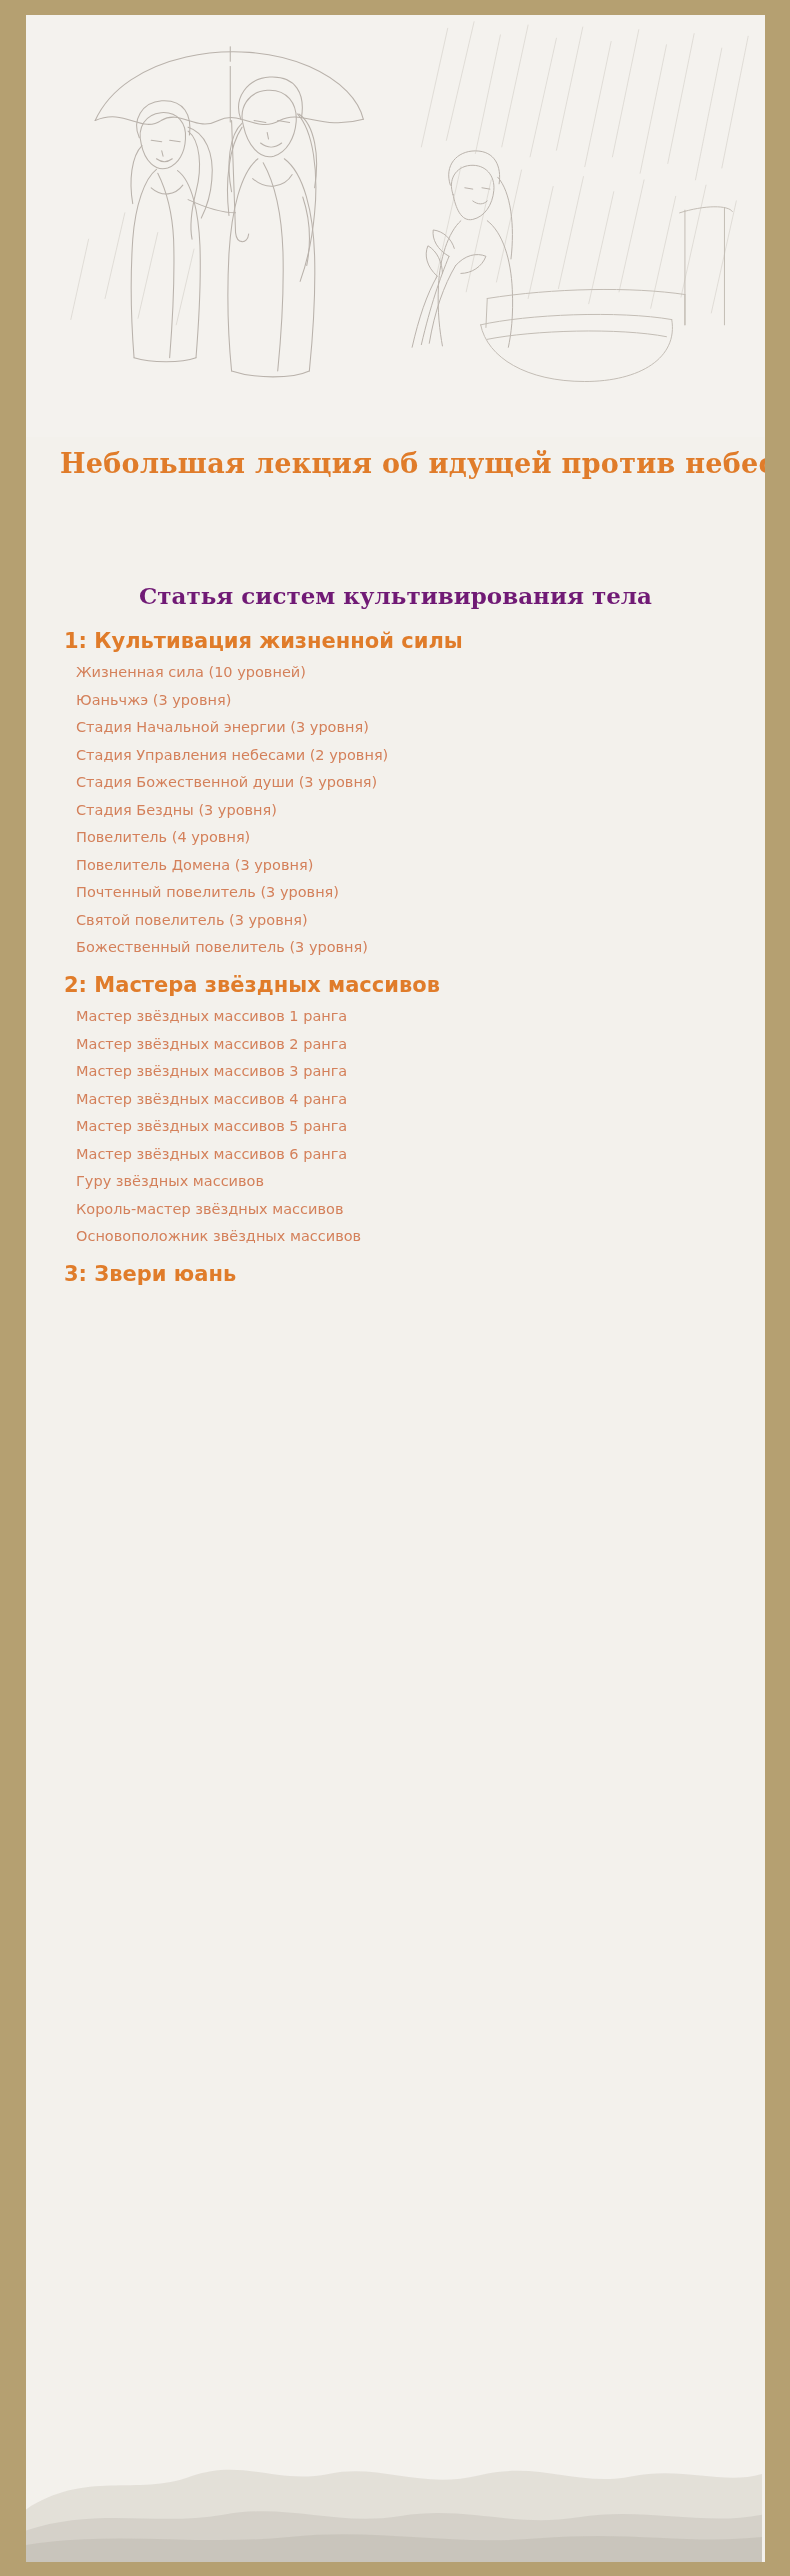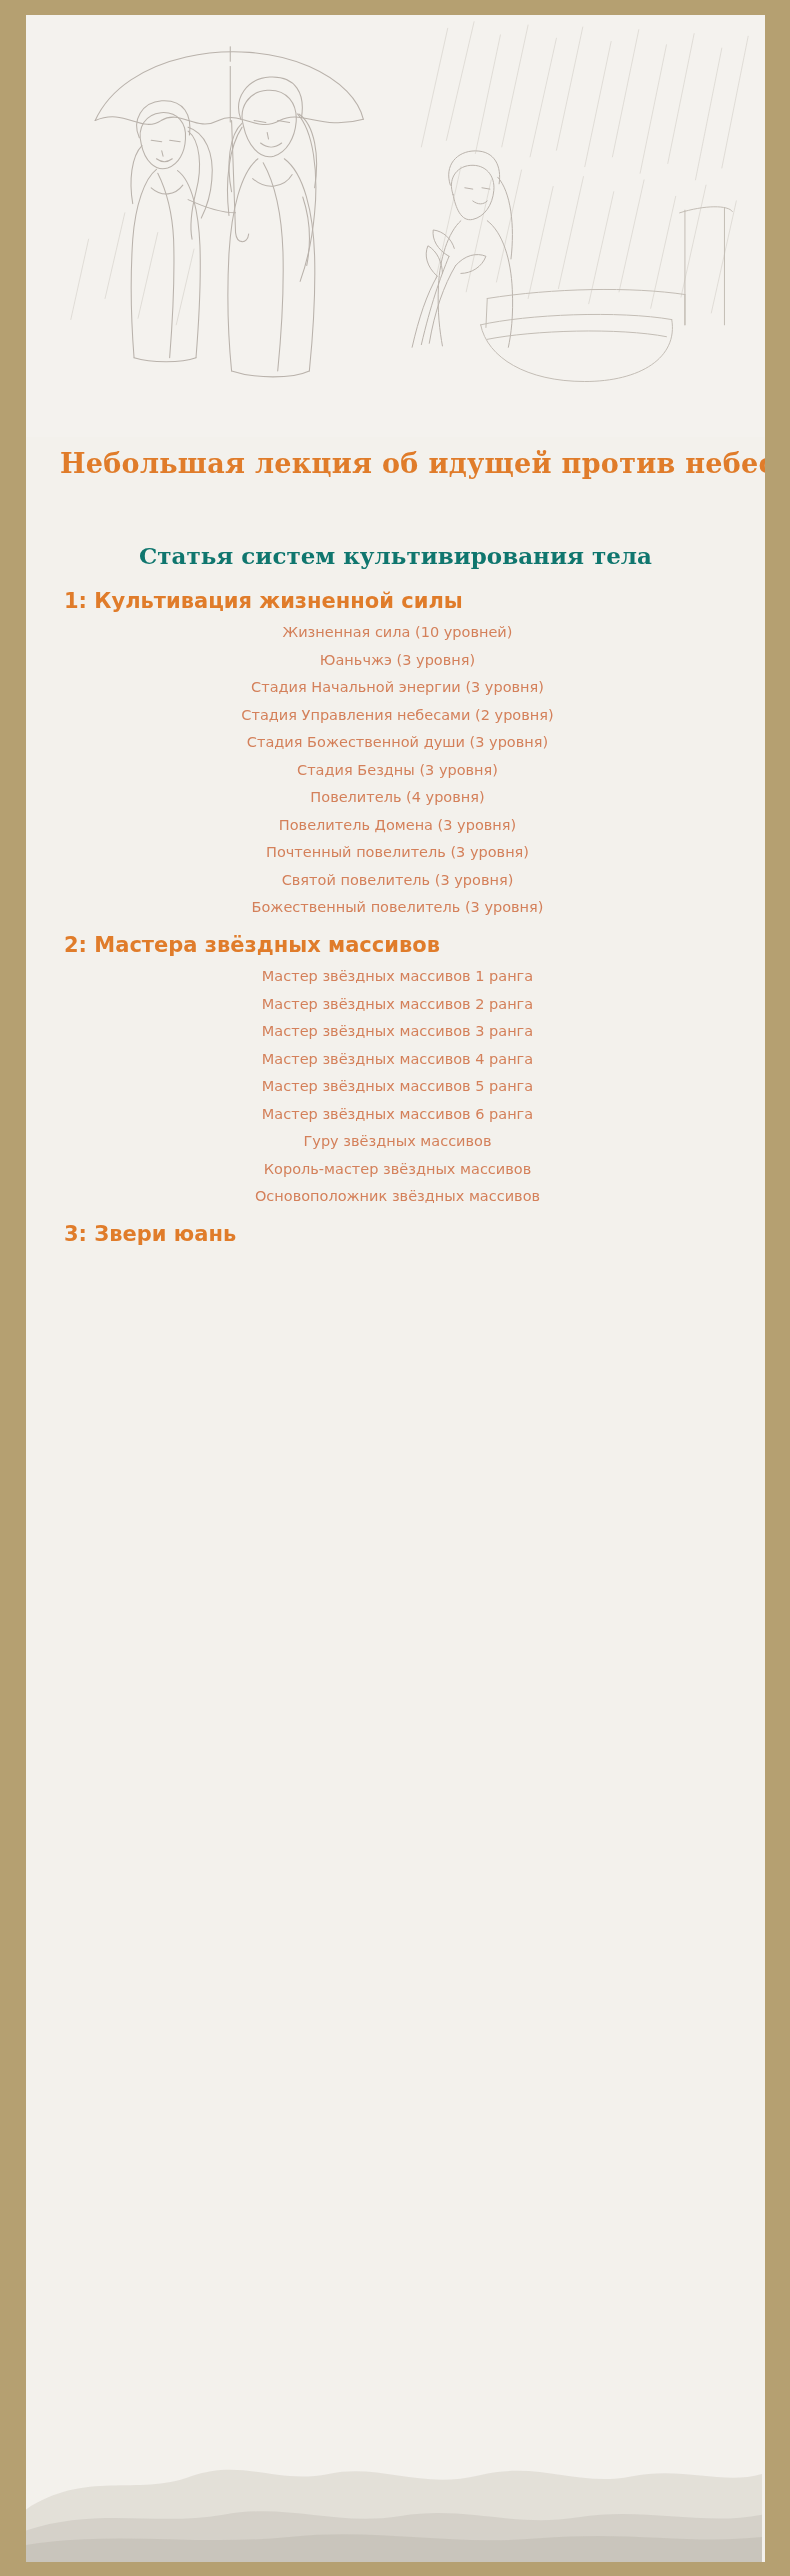--- a/index.html
+++ b/index.html
@@ -71,39 +71,38 @@
     margin: 12px 0 0 0;
     line-height: 1.1;
     white-space: nowrap;
   }
 
   .section-title {
     text-align: center;
     font-family: "DejaVu Serif", serif;
     font-size: 23px;
     font-weight: bold;
-    color: #0f766e;
-    margin: 64px 0 20px 0;
+    color: #701a75;
+    margin: 104px 0 20px 0;
   }
 
   .group {
     margin: 0 0 6.6px 0;
   }
   .group-heading {
     font-family: "DejaVu Sans", sans-serif;
     font-size: 21px;
     color: #e07c2a;
     margin: 18.4px 0 9.2px 4px;
     font-weight: 700;
   }
   .group-list {
     list-style: none;
     margin: 12px;
     padding: 0 0 0 4px;
-    text-align: center;
   }
   .group-list li {
     font-family: "DejaVu Sans", sans-serif;
     font-size: 14.5px;
     line-height: 1.0;
     color: #d4805a;
     margin: 0 0 13px 0;
     white-space: nowrap;
   }
 

